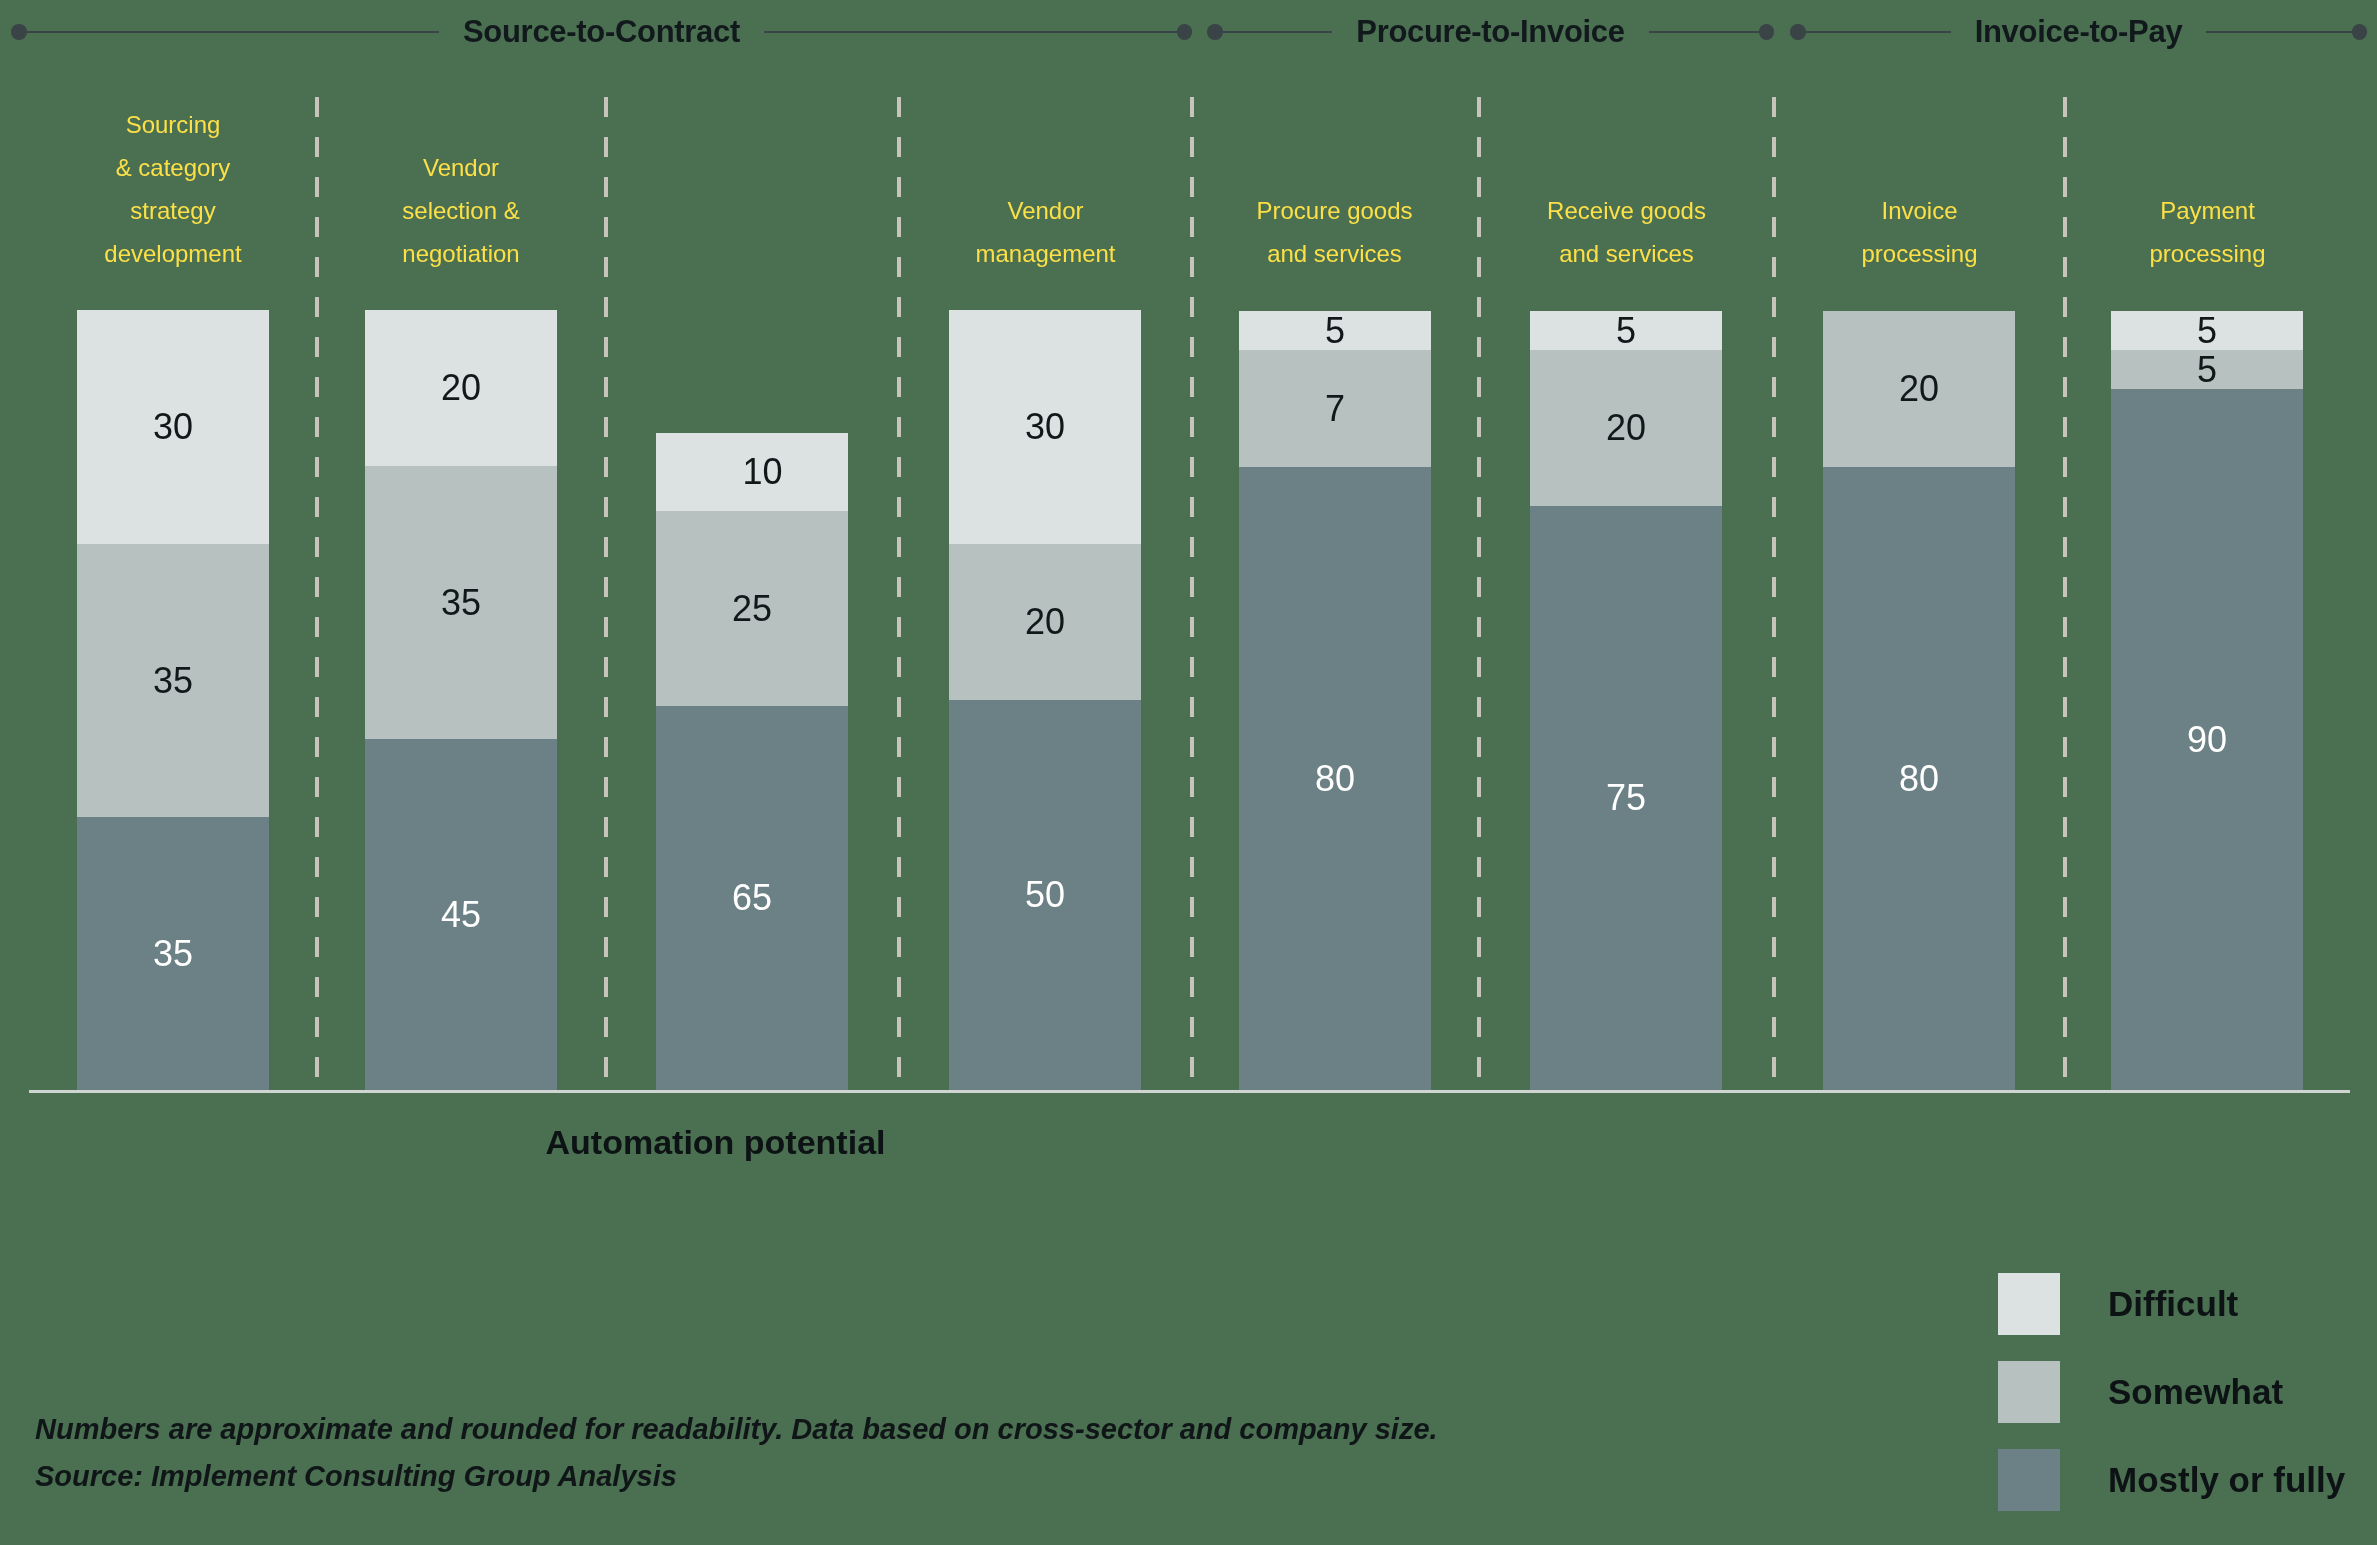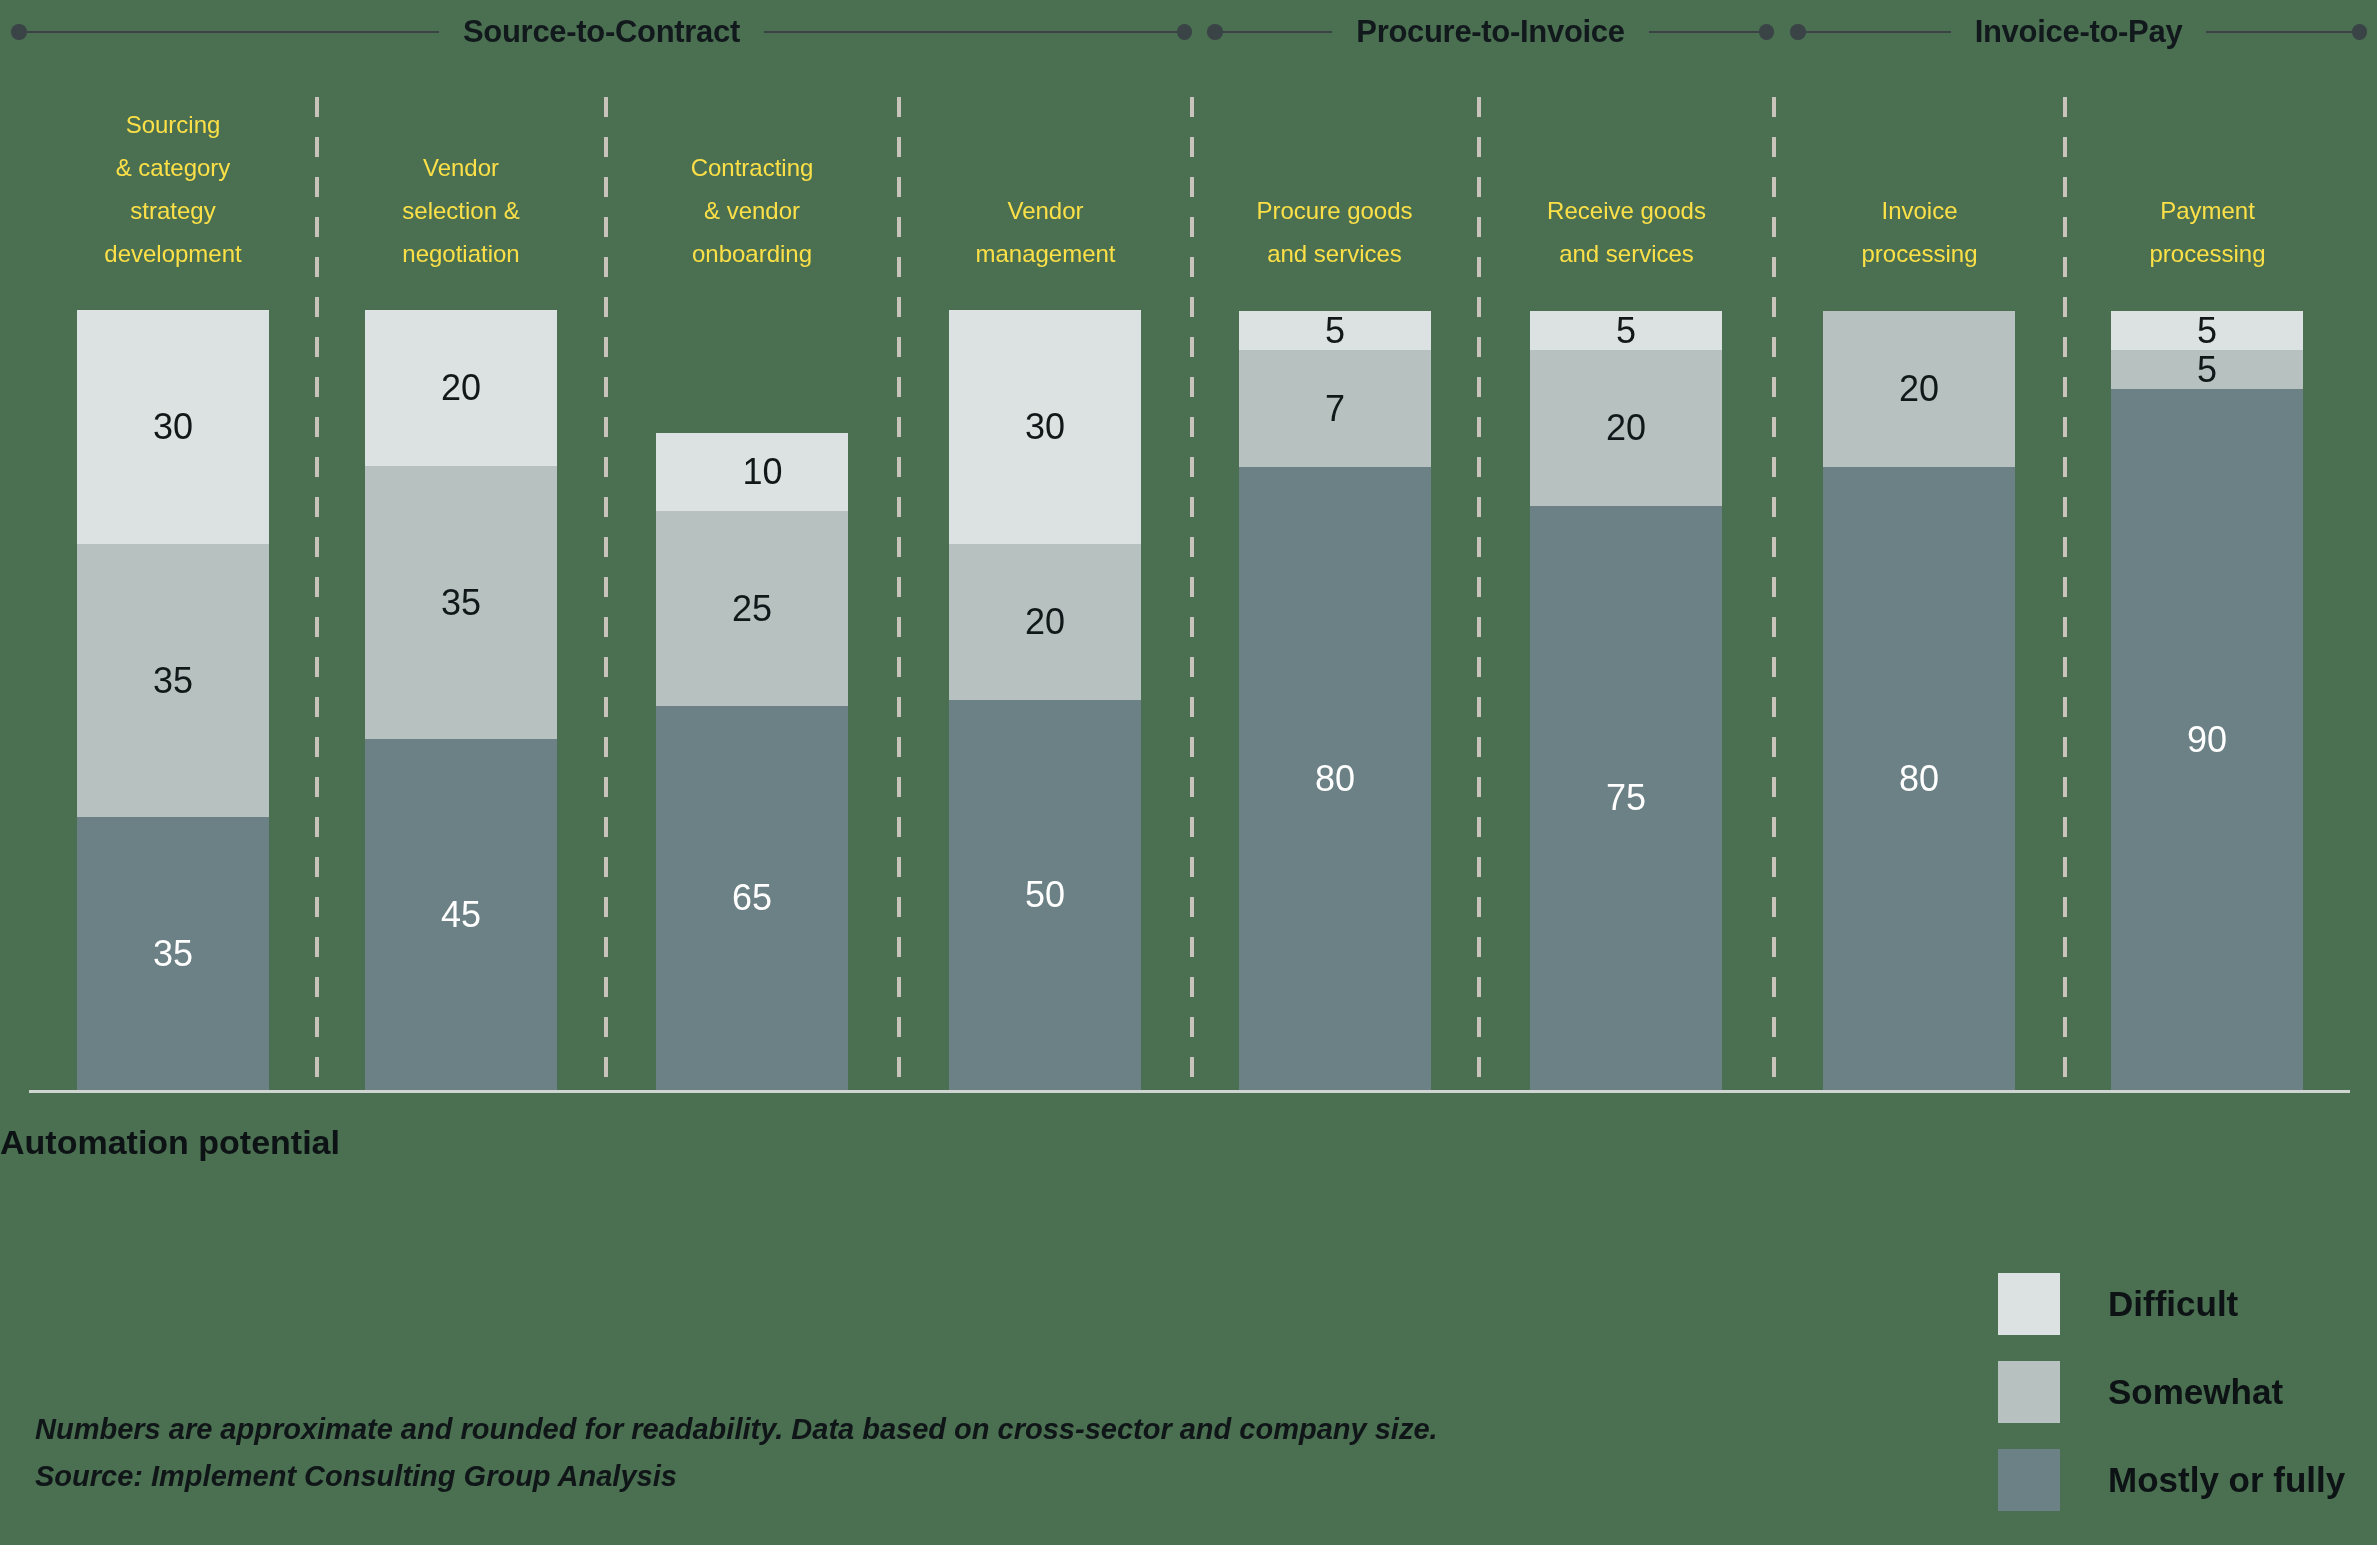--- a/index.html
+++ b/index.html
@@ -111,21 +111,21 @@
     left: 29px; top: 1090px;
     width: 2321px; height: 2.7px;
     background: #cfd6d2;
   }
 
   
   .axis-title {
     position: absolute;
     left: 0; top: 1123px;
     width: 1431px;
-    text-align: left;
+    text-align: center;
     font-size: 34px;
     font-weight: 700;
     color: #0d1214;
   }
 
   
   .legend {
     position: absolute;
     left: 1998px; top: 1260px;
     width: 366px;
@@ -196,25 +196,20 @@
       <div class="col-heading" style="left: 29px; width: 288px; top: 19px;">
         <div>Sourcing</div>
         <div>&amp; category</div>
         <div>strategy</div>
         <div>development</div>
       </div>
       <div class="col-heading" style="left: 317px; width: 288px; top: 62px;">
         <div>Vendor</div>
         <div>selection &amp;</div>
         <div>negotiation</div>
-      </div>
-      <div class="col-heading" style="left: 605px; width: 294px; top: 62px;">
-        <div>Contracting</div>
-        <div>&amp; vendor</div>
-        <div>onboarding</div>
       </div>
       <div class="col-heading" style="left: 899px; width: 293px; top: 105px;">
         <div>Vendor</div>
         <div>management</div>
       </div>
       <div class="col-heading" style="left: 1191px; width: 287px; top: 105px;">
         <div>Procure goods</div>
         <div>and services</div>
       </div>
       <div class="col-heading" style="left: 1479px; width: 295px; top: 105px;">

